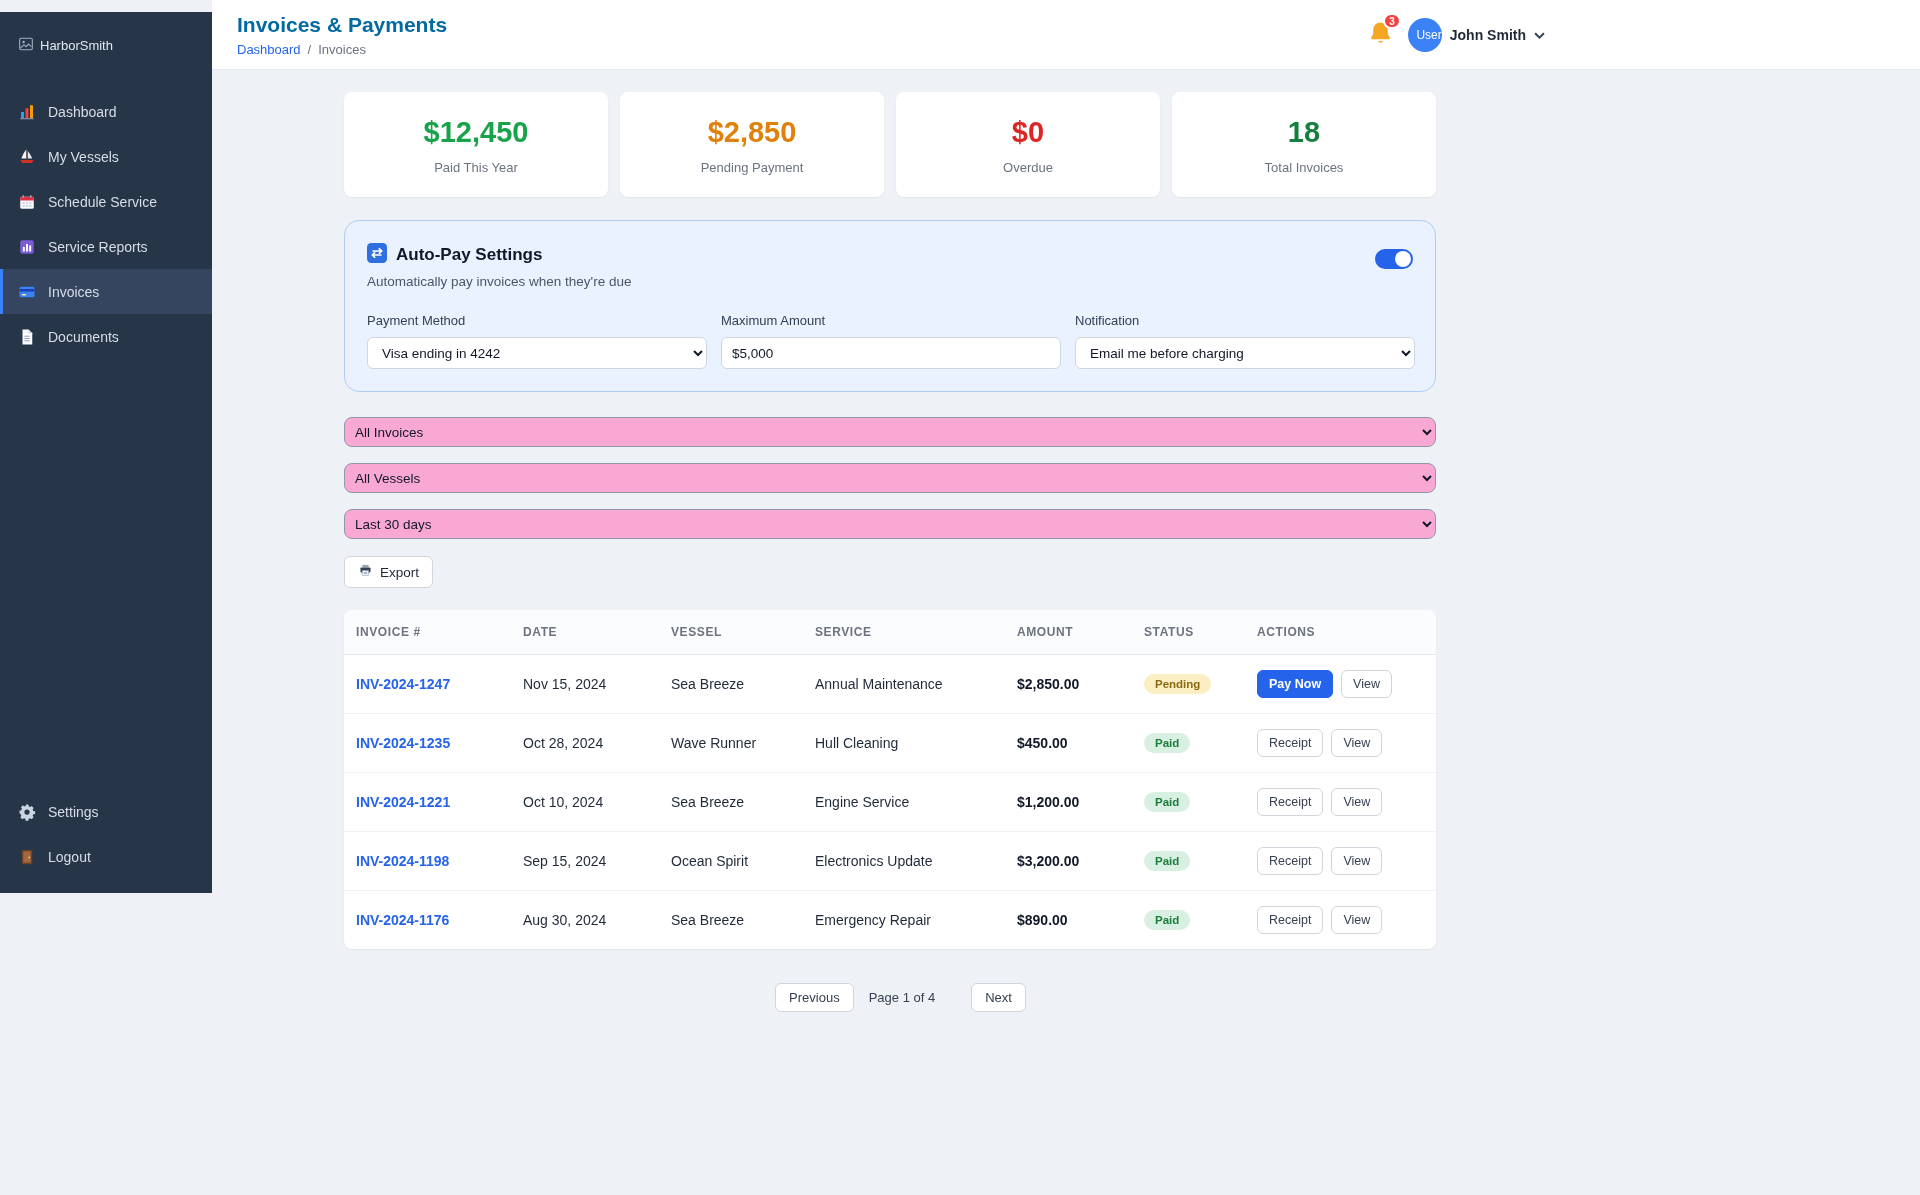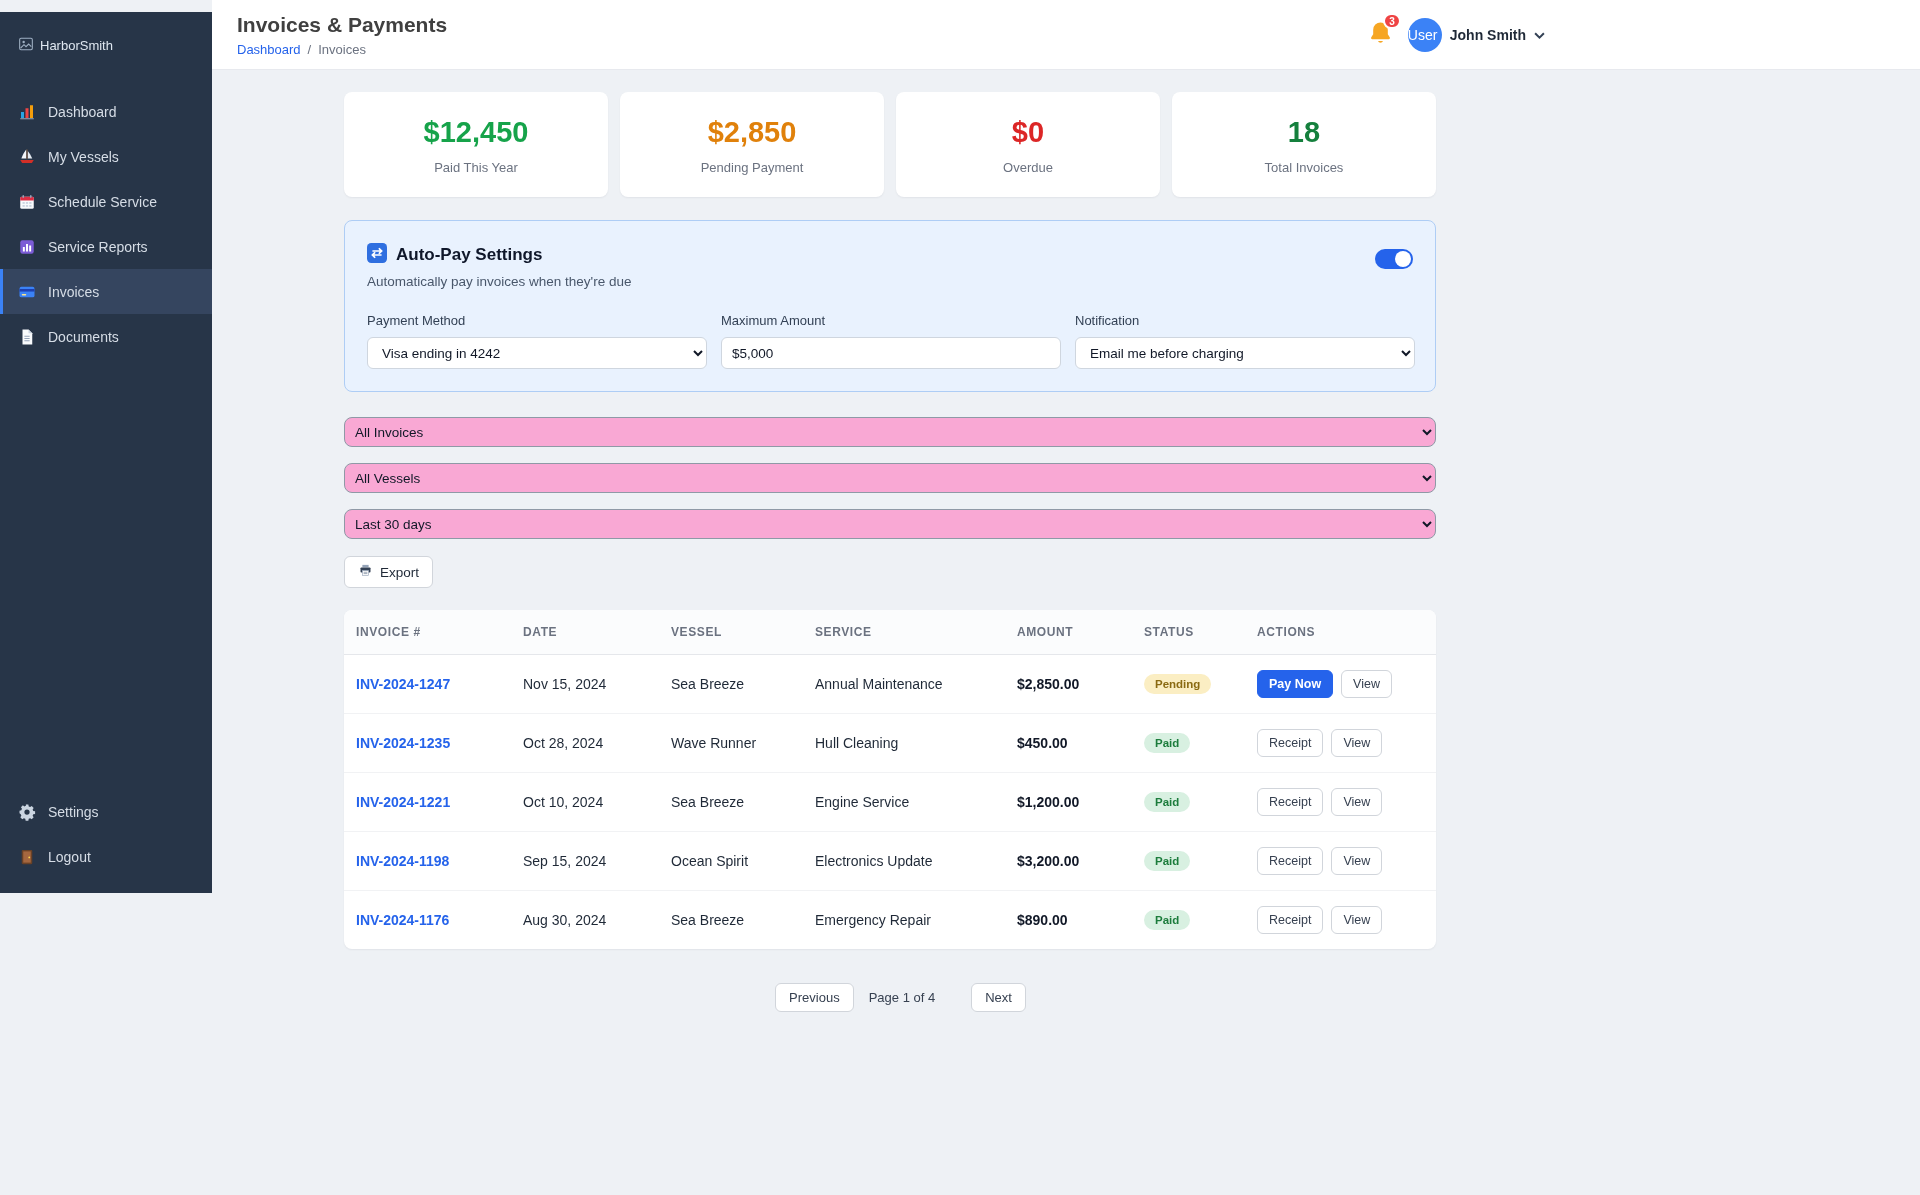--- a/index.html
+++ b/index.html
@@ -22,48 +22,48 @@
   .nav-item.active { background:#35455f; border-left:3px solid #3b82f6; padding-left:15px; }
   .nav-icon { width:18px; height:18px; display:inline-flex; align-items:center; justify-content:center; flex:0 0 18px; }
   .sidebar-footer { margin-top:auto; padding-bottom:14px; display:flex; flex-direction:column; }
   
   .main { margin-left:212px; }
   .topbar {
     background:#fff; height:70px; border-bottom:1px solid #e7e9ee;
     display:flex; align-items:center; justify-content:space-between;
     padding:0 375px 0 25px;
   }
-  .page-title { font-size:21px; font-weight:bold; color:#404040; }
+  .page-title { font-size:21px; font-weight:bold; color:#0369a1; }
   .breadcrumb { margin-top:5px; font-size:13px; color:#6b7280; display:flex; gap:7px; align-items:center; }
   .breadcrumb a { color:#2563eb; text-decoration:none; cursor:pointer; }
   .topbar-right { display:flex; align-items:center; gap:14px; }
   .bell-wrap { position:relative; cursor:pointer; }
   .bell-badge {
     position:absolute; top:-6px; right:-7px; background:#ef4444; color:#fff;
     font-size:10px; font-weight:bold; min-width:16px; height:16px; border-radius:8px;
     display:flex; align-items:center; justify-content:center; padding:0 4px; border:2px solid #fff;
   }
   .avatar {
     width:34px; height:34px; border-radius:50%; background:#3b82f6; color:#fff;
-    display:flex; align-items:center; justify-content:flex-start; font-size:14px; overflow:hidden; cursor:pointer;
+    display:flex; align-items:center; justify-content:flex-end; font-size:12px; overflow:hidden; cursor:pointer;
   }
   .user-name { font-size:14px; font-weight:bold; color:#1f2937; }
   .user-menu { display:flex; align-items:center; gap:8px; cursor:pointer; }
   
   .content { width:1092px; margin:22px 0 0 132px; padding-bottom:40px; }
   .stats-row { display:grid; grid-template-columns:repeat(4,1fr); gap:12px; }
   .stat-card {
     background:#fff; border-radius:8px; box-shadow:0 1px 2px rgba(16,24,40,.06);
     padding:24px 12px; text-align:center; height:105px;
   }
   .stat-value { font-size:29px; font-weight:bold; }
   .stat-label { font-size:13px; color:#6b7280; margin-top:11px; }
   
   .autopay {
-    margin-top:23px; background:#e9f2fe; border:1px solid #aecdf5; border-radius:8px;
+    margin-top:23px; background:#e9f2fe; border:1px solid #aecdf5; border-radius:15px;
     padding:22px; 
   }
   .autopay-head { display:flex; align-items:flex-start; justify-content:space-between; }
   .autopay-title-row { display:flex; align-items:center; gap:9px; }
   .autopay-title { font-size:17px; font-weight:bold; color:#0f172a; }
   .autopay-sub { font-size:13.5px; color:#49576b; margin-top:7px; }
   .toggle { width:38px; height:20px; border-radius:10px; background:#2563eb; position:relative; cursor:pointer; margin-top:6px; }
   .toggle .knob { position:absolute; top:2px; right:2px; width:16px; height:16px; border-radius:50%; background:#fff; }
   .autopay-fields { display:grid; grid-template-columns:340px 340px 340px; gap:14px; margin-top:24px; }
   .field-label { font-size:13px; color:#334155; margin-bottom:9px; }

